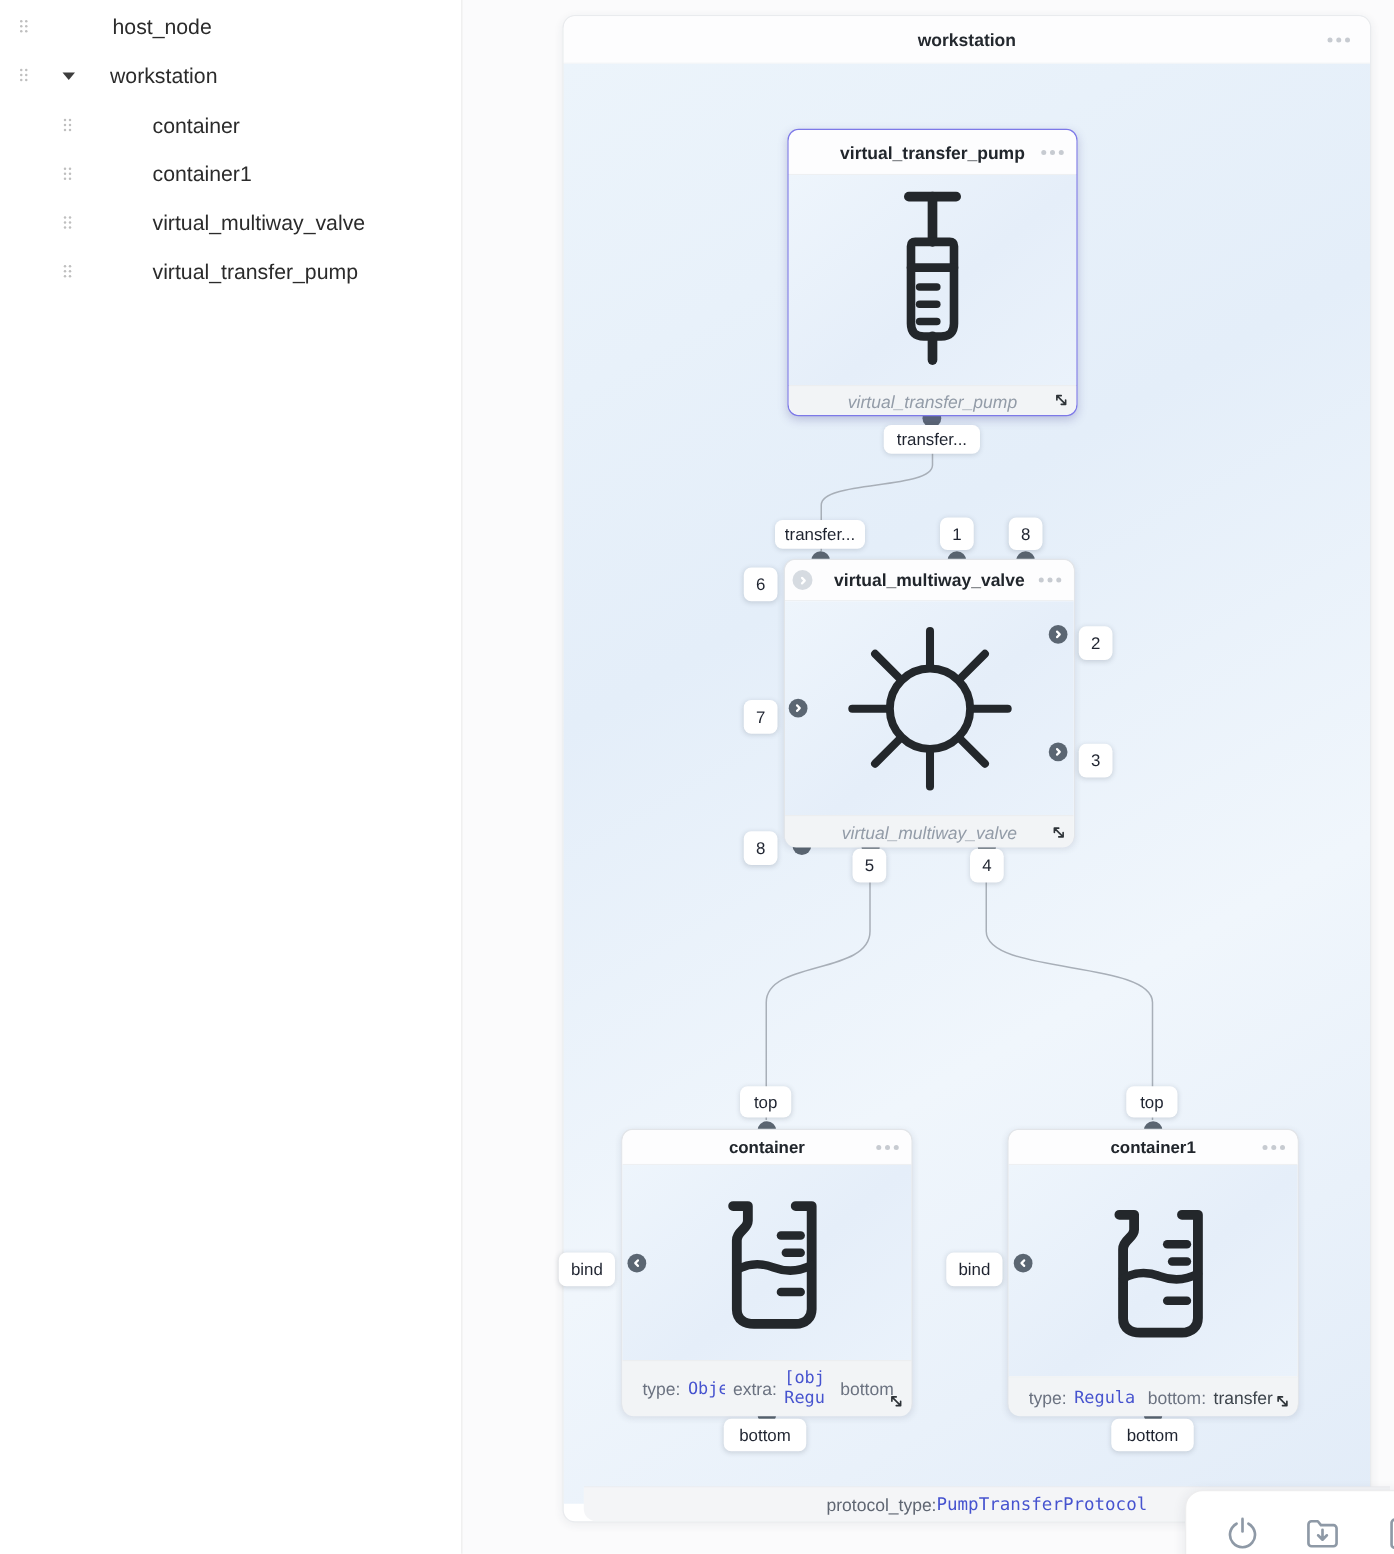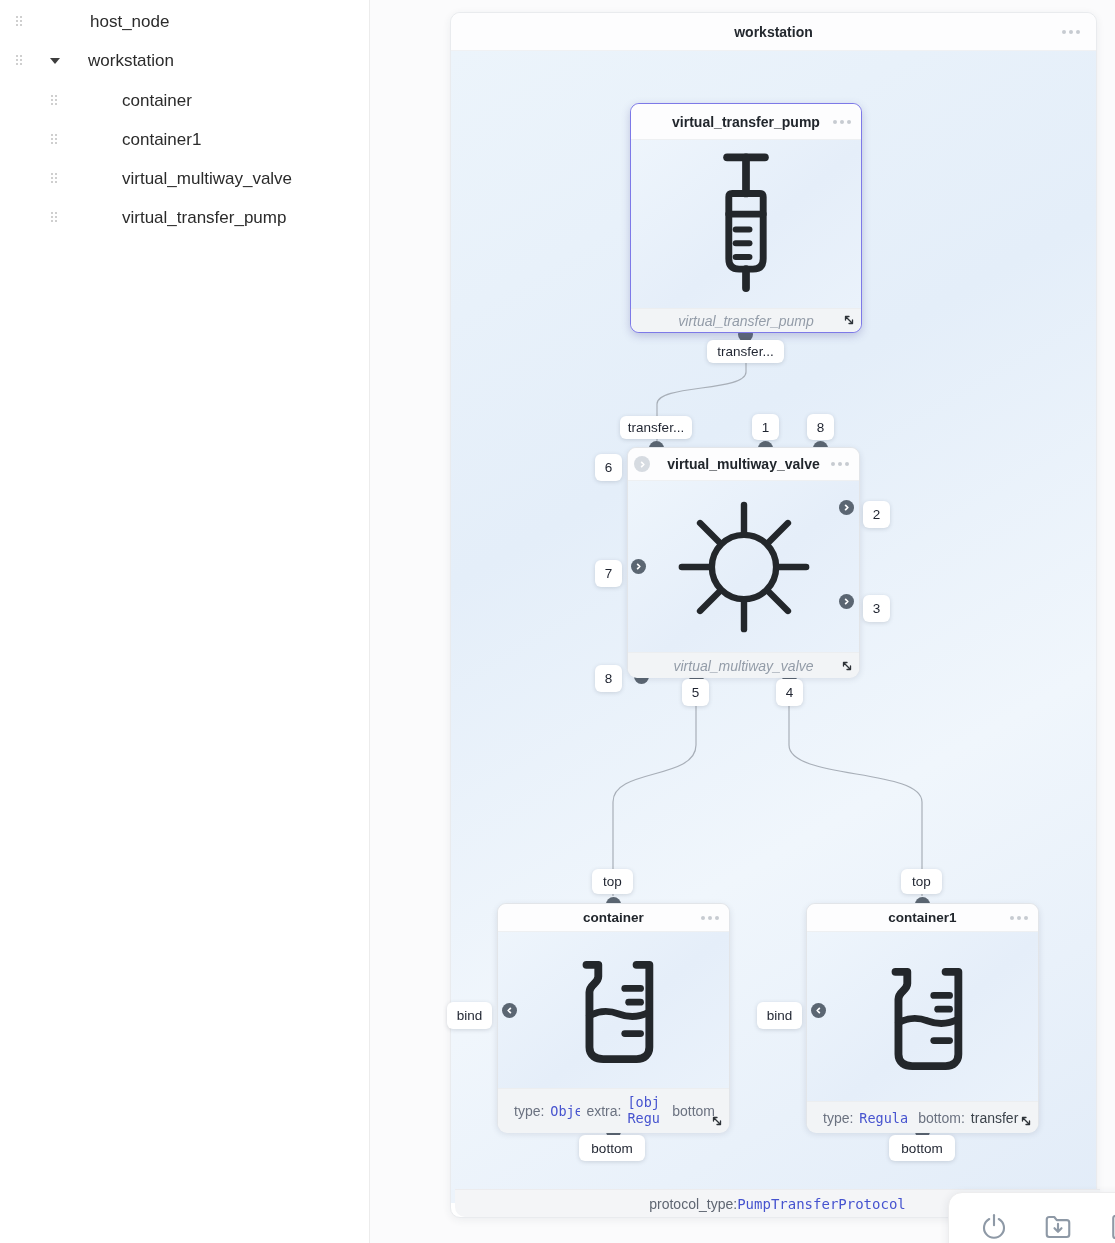--- a/index.html
+++ b/index.html
@@ -21,21 +21,21 @@
   #canvas { position:absolute; left:370px; top:0; width:745px; height:1243px; background:#fbfbfc; }
   #ws-card { position:absolute; left:450px; top:12px; width:647px; height:1206px;
     border-radius:10px; border:1px solid #e9ebee; background:#fff;
     box-shadow:0 2px 8px rgba(40,50,70,.07); z-index:0; }
   #ws-header { position:absolute; left:0; top:0; width:100%; height:38px; background:#fdfdfe;
     border-bottom:1px solid #f0f1f3; border-radius:10px 10px 0 0;
     display:flex; align-items:center; justify-content:center;
     font-size:14px; font-weight:700; color:#24292f; }
   #ws-body { position:absolute; left:0; top:38px; width:100%; height:1152px;
     background:linear-gradient(150deg,#ecf4fb 0%,#e4eef9 35%,#f0f6fc 65%,#e2ecf8 100%); }
-  #ws-footer { position:absolute; left:4px; bottom:0; width:100%; height:28px; background:#f4f5f7;
+  #ws-footer { position:absolute; left:16px; bottom:0; width:100%; height:28px; background:#f4f5f7;
     border-top:1px solid #ececee; border-radius:0 0 10px 10px;
     display:flex; align-items:center; justify-content:center; gap:0; font-size:14px; color:#5f6672; }
   .mono-blue { font-family:"DejaVu Sans Mono", monospace; color:#4653cf; }
 
   .dots { display:flex; gap:3px; }
   .dots i { width:4px; height:4px; border-radius:50%; background:#c7cbd1; display:block; }
 
   
   #edges { position:absolute; left:0; top:0; width:1115px; height:1243px; z-index:1; pointer-events:none; }
   #edges path { fill:none; stroke:#a8afb8; stroke-width:1.2; }

